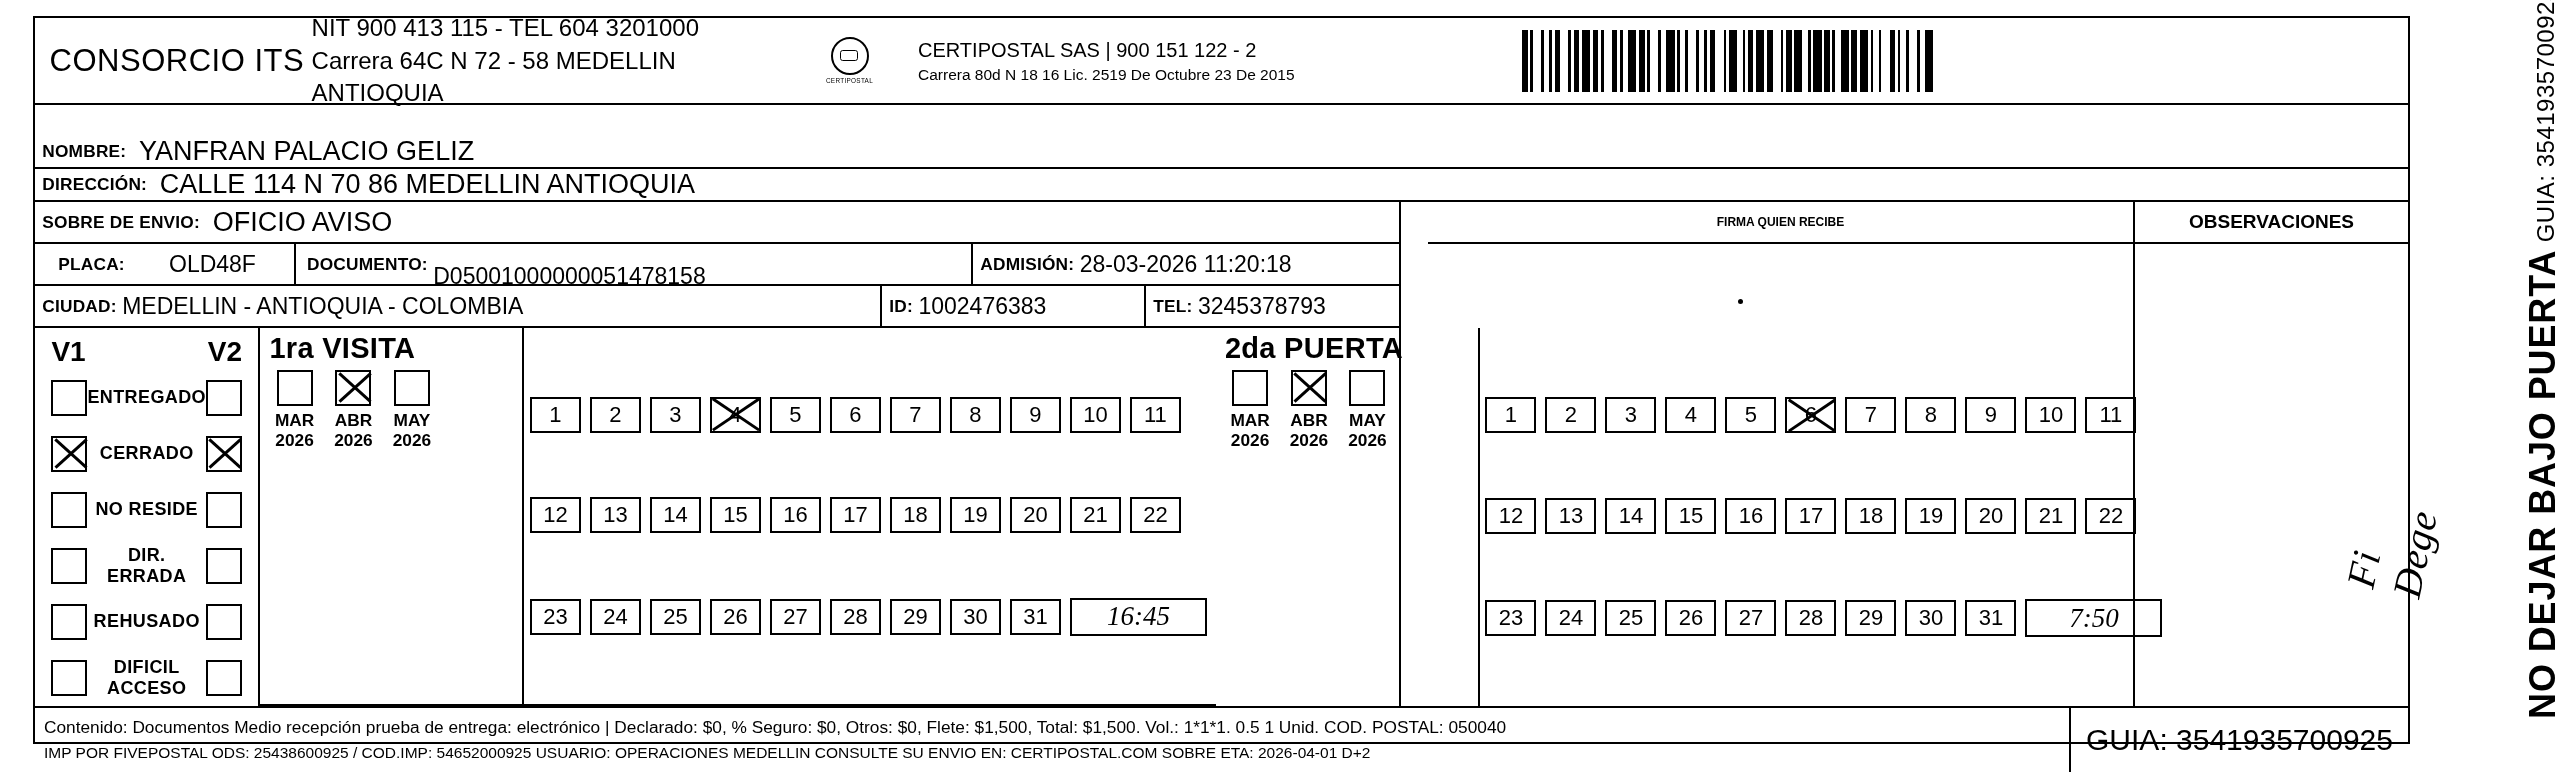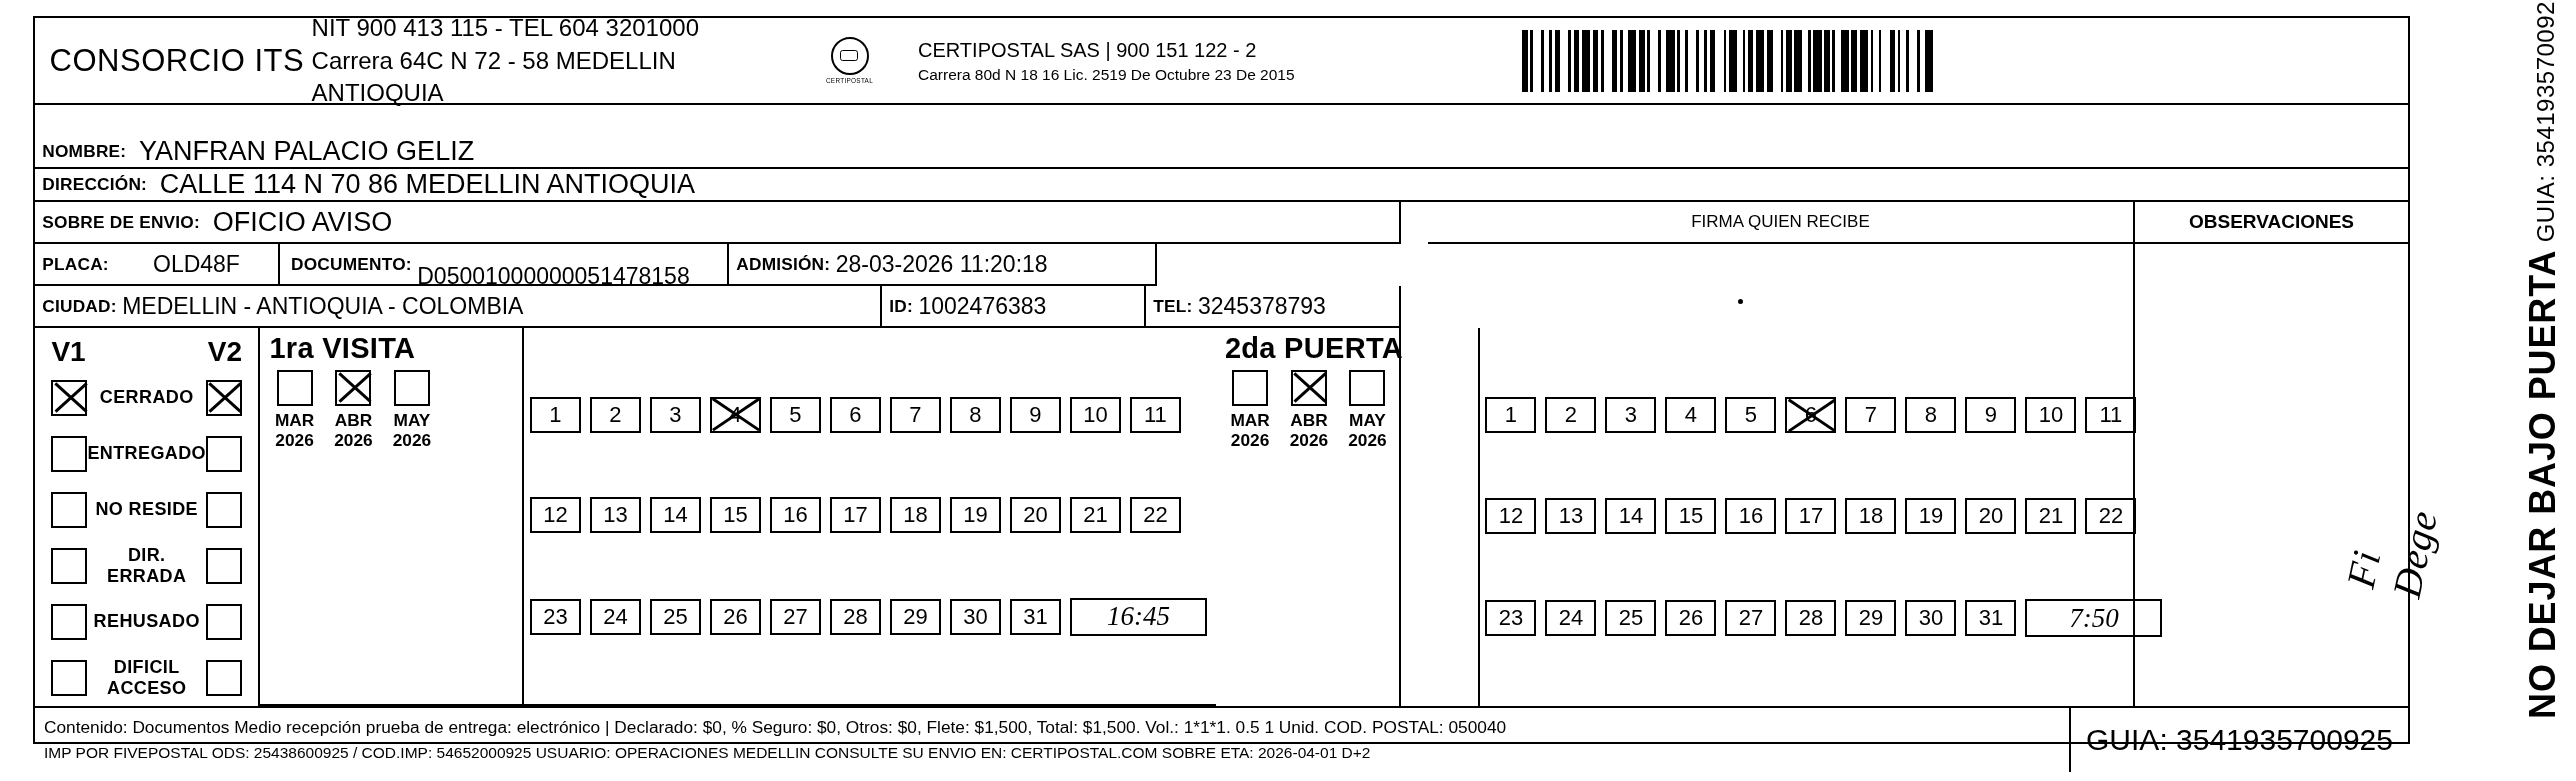--- a/index.html
+++ b/index.html
@@ -513,27 +513,27 @@
       <div class="cell lbl">DIRECCIÓN:</div>
       <div class="cell val">CALLE 114 N 70  86 MEDELLIN ANTIOQUIA</div>
     </div>
 
     <div class="row r-tipo" style="border-bottom:none;">
       <div style="display:flex; width:1366px; height:42px; border-bottom:2.7px solid #000; border-right:2.7px solid #000; box-sizing:border-box; align-items:center;">
         <div class="cell lbl">SOBRE DE ENVIO:</div>
         <div class="cell val">OFICIO AVISO</div>
       </div>
       <div style="flex:1; display:flex; height:42px; box-sizing:border-box;">
-        <div style="flex:1; border-right:2.7px solid #000; border-bottom:2.7px solid #000; display:flex; align-items:center; justify-content:center; font-size:17px; font-weight:normal; box-sizing:border-box;margin-left:27px;">FIRMA QUIEN RECIBE</div>
+        <div style="flex:1; border-right:2.7px solid #000; border-bottom:2.7px solid #000; display:flex; align-items:center; justify-content:center; font-size:12px; font-weight:bold; box-sizing:border-box;margin-left:27px;">FIRMA QUIEN RECIBE</div>
         <div style="width:273px; border-bottom:2.7px solid #000; display:flex; align-items:center; justify-content:center; font-size:19px; font-weight:bold; box-sizing:border-box;">OBSERVACIONES</div>
       </div>
     </div>
 
     <div class="row r-placa" style="border-bottom:none;">
-      <div style="display:flex; width:1122px; height:42px; border-bottom:2.7px solid #000; border-right:2.7px solid #000; box-sizing:border-box; align-items:center;">
+      <div style="display:flex; width:1366px; height:42px; border-bottom:2.7px solid #000; border-right:2.7px solid #000; box-sizing:border-box; align-items:center;padding-left:16px;">
         <div class="cell lbl" style="width:118px;">PLACA:</div>
         <div class="cell val-sm" style="width:127px; border-right:2.7px solid #000; height:100%; align-items:center;">OLD48F</div>
         <div class="cell lbl" style="padding-left:11px;">DOCUMENTO:</div>
         <div class="cell val-sm" style="flex:1;margin-top:25px;">D05001000000051478158</div>
         <div style="width:428px; height:100%; border-left:2.7px solid #000; display:flex; align-items:center; box-sizing:border-box;">
           <div class="cell lbl">ADMISIÓN:</div>
           <div class="cell val-sm">28-03-2026 11:20:18</div>
         </div>
       </div>
       <div style="flex:1; display:flex; height:42px; box-sizing:border-box;">
@@ -568,28 +568,28 @@
       <div class="left-block">
         <div class="chk-area">
 
           <div class="status-col">
             <div class="v-head">
               <span>V1</span>
               <span>V2</span>
             </div>
             <div id="status-rows">
                 <div class="status-row">
+                  <span class="box"></span>
+                  <span class="name">ENTREGADO</span>
+                  <span class="box"></span>
+                </div>
+                <div class="status-row">
                   <span class="box x"></span>
                   <span class="name">CERRADO</span>
                   <span class="box x"></span>
-                </div>
-                <div class="status-row">
-                  <span class="box"></span>
-                  <span class="name">ENTREGADO</span>
-                  <span class="box"></span>
                 </div>
                 <div class="status-row">
                   <span class="box"></span>
                   <span class="name">NO RESIDE</span>
                   <span class="box"></span>
                 </div>
                 <div class="status-row">
                   <span class="box"></span>
                   <span class="name">DIR. ERRADA</span>
                   <span class="box"></span>

